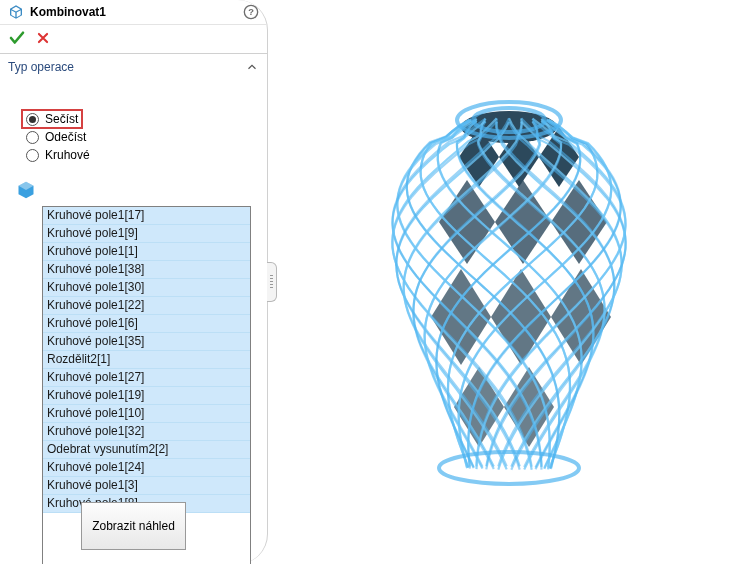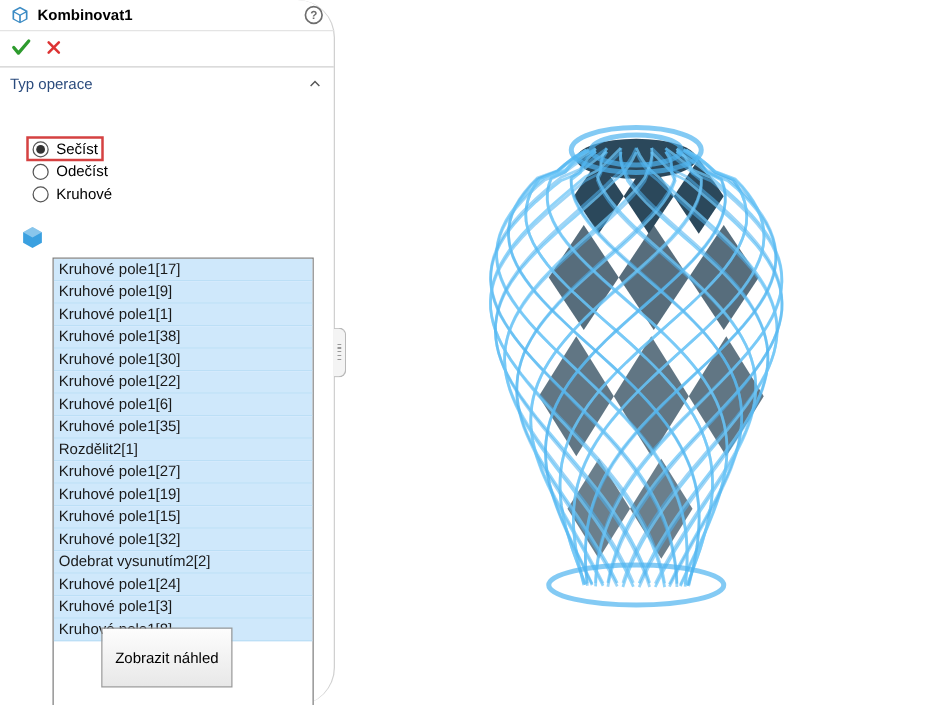--- a/index.html
+++ b/index.html
@@ -263,21 +263,21 @@
           <div class="listbox-item">Kruhové pole1[9]</div>
           <div class="listbox-item">Kruhové pole1[1]</div>
           <div class="listbox-item">Kruhové pole1[38]</div>
           <div class="listbox-item">Kruhové pole1[30]</div>
           <div class="listbox-item">Kruhové pole1[22]</div>
           <div class="listbox-item">Kruhové pole1[6]</div>
           <div class="listbox-item">Kruhové pole1[35]</div>
           <div class="listbox-item">Rozdělit2[1]</div>
           <div class="listbox-item">Kruhové pole1[27]</div>
           <div class="listbox-item">Kruhové pole1[19]</div>
-          <div class="listbox-item">Kruhové pole1[15]</div>
+          <div class="listbox-item">Kruhové pole1[10]</div>
           <div class="listbox-item">Kruhové pole1[32]</div>
           <div class="listbox-item">Odebrat vysunutím2[2]</div>
           <div class="listbox-item">Kruhové pole1[24]</div>
           <div class="listbox-item">Kruhové pole1[3]</div>
           <div class="listbox-item">Kruhové pole1[8]</div>
         </div>
     </div>
     <div class="preview-btn-row">
       <button class="preview-btn">Zobrazit náhled</button>
     </div>

